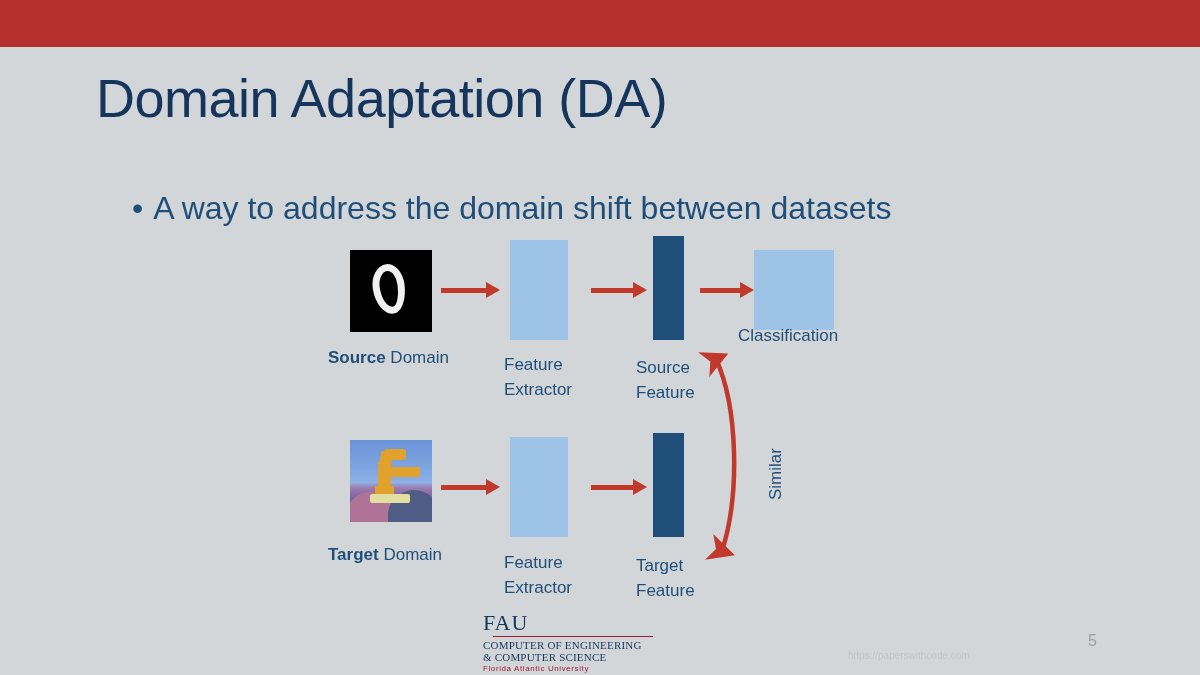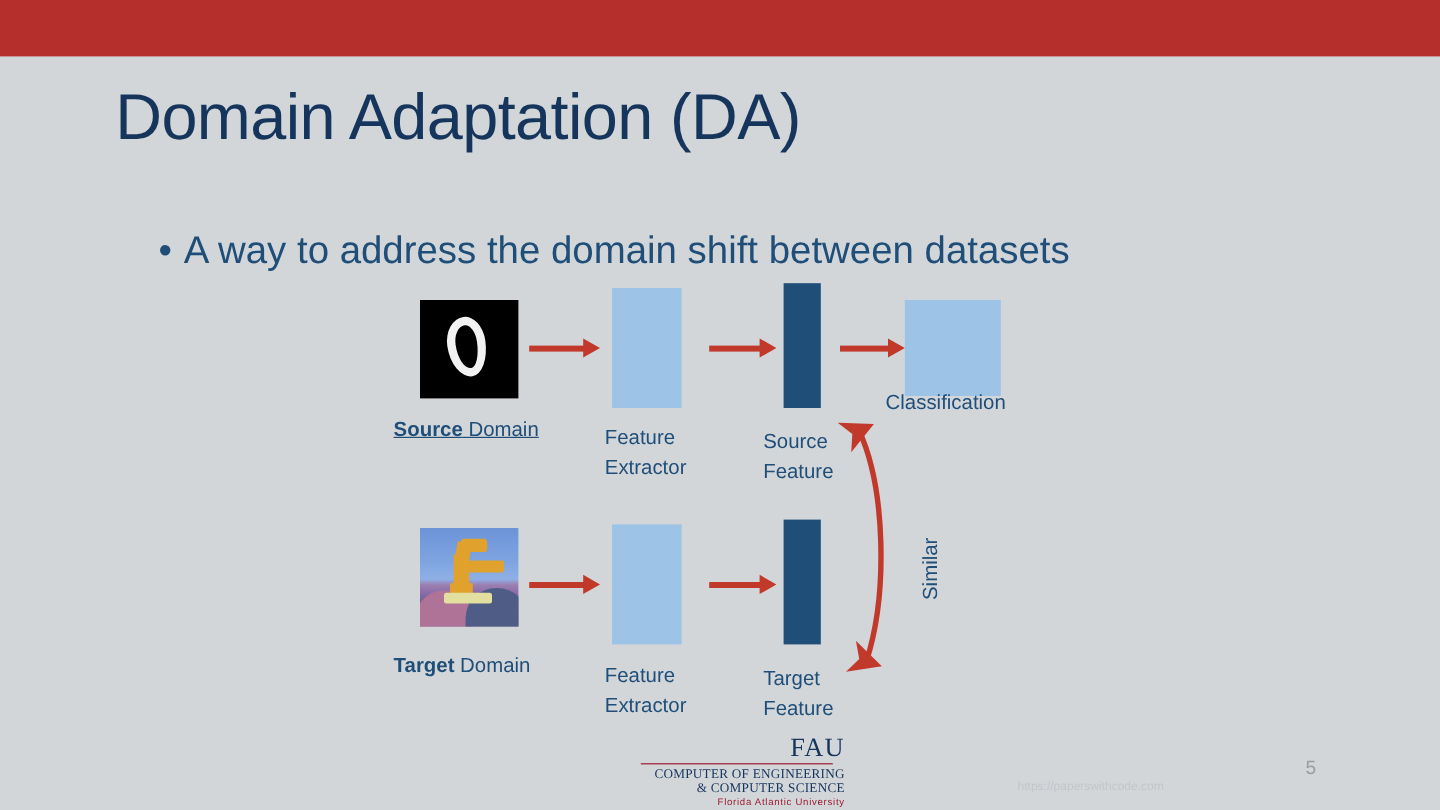--- a/index.html
+++ b/index.html
@@ -176,25 +176,25 @@
     position: absolute;
     left: 690px;
     top: 345px;
     width: 110px;
     height: 230px;
   }
 
   
   .logo {
     position: absolute;
-    left: 524px;
+    left: 483px;
     top: 612px;
     width: 180px;
     height: 56px;
-    text-align: right;
+    text-align: left;
   }
   .logo .fau {
     color: #16355c;
     font-family: "Liberation Serif", serif;
     font-size: 22px;
     line-height: 22px;
     letter-spacing: 1px;
     font-weight: normal;
   }
   .logo .rule {
@@ -256,21 +256,21 @@
   <div class="blk blk-light" style="left:510px; top:240px; width:58px; height:100px;"></div>
 
   <div class="arrow" style="left:591px; top:288px; width:43px;"></div>
 
   <div class="blk blk-dark" style="left:653px; top:236px; width:31px; height:104px;"></div>
 
   <div class="arrow" style="left:700px; top:288px; width:41px;"></div>
 
   <div class="blk blk-light" style="left:754px; top:250px; width:80px; height:80px;"></div>
 
-  <div class="lbl" style="left:328px; top:345px;text-decoration:underline;">
+  <div class="lbl" style="left:328px; top:345px;">
     <b>Source</b><span> Domain</span>
   </div>
 
   <div class="lbl" style="left:504px; top:352px;">
     <div>Feature</div>
     <div>Extractor</div>
   </div>
 
   <div class="lbl" style="left:636px; top:355px;">
     <div>Source</div>

